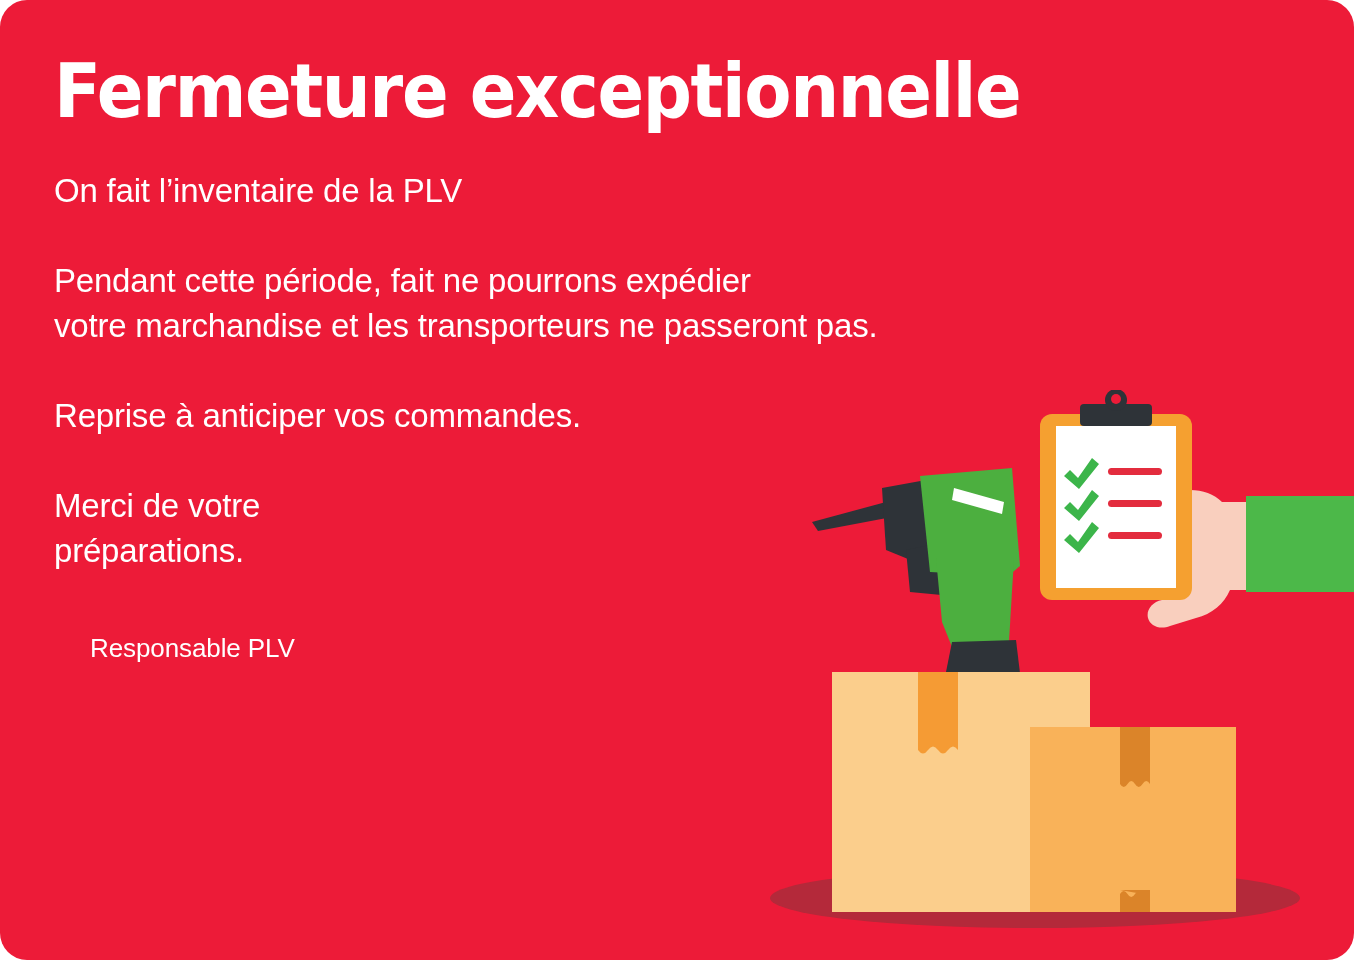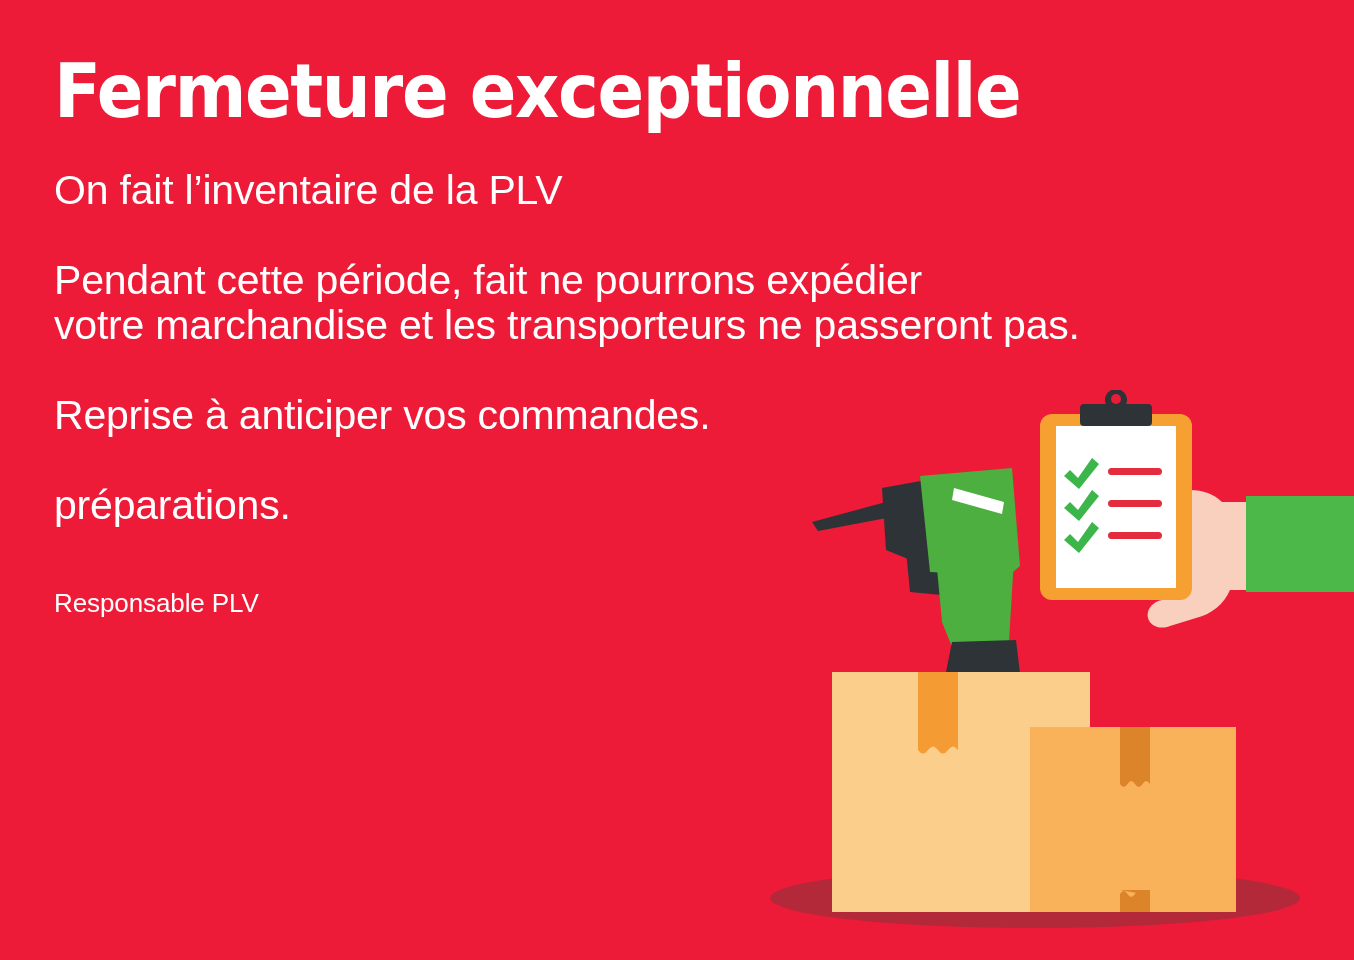--- a/index.html
+++ b/index.html
@@ -7,20 +7,21 @@
     padding: 0;
     background: #ffffff;
   }
   #poster {
     position: relative;
     width: 1354px;
     height: 960px;
     background: #ED1B38;
     overflow: hidden;
     font-family: "Liberation Sans", "DejaVu Sans", sans-serif;
+    border-radius: 27px;
   }
 
   
   .text-col {
     position: absolute;
     left: 54px;
     top: 0;
     width: 1120px;
     z-index: 5;
   }
@@ -37,35 +38,36 @@
     transform: scaleX(0.93);
     transform-origin: left top;
     white-space: nowrap;
   }
 
   .body-block {
     margin-top: 40px;
   }
   .para {
     color: #FFFFFF;
-    font-size: 41px;
+    font-size: 33px;
     line-height: 45px;
     font-weight: 400;
     margin: 0 0 45px 0;
     letter-spacing: -0.2px;
     white-space: nowrap;
   }
   .para .line { display: block; }
 
   .signature {
     margin-top: 57px;
     color: #FFFFFF;
     font-size: 26px;
     line-height: 37px;
     letter-spacing: -0.1px;
+    margin-left: 36px;
   }
   .signature .line { display: block; }
 
   
   .illustration {
     position: absolute;
     left: 730px;
     top: 390px;
     width: 624px;
     height: 570px;
@@ -92,20 +94,21 @@
         <span class="line">Pendant cette période, fait ne pourrons expédier</span>
         <span class="line">votre marchandise et les transporteurs ne passeront pas.</span>
       </p>
 
 
       <p class="para">
         <span class="line">Reprise à anticiper vos commandes.</span>
       </p>
 
       <p class="para">
+        <span class="line">Merci de votre</span>
         <span class="line">préparations.</span>
       </p>
 
       <div class="signature">
         <span class="line">Responsable PLV</span>
       </div>
 
     </div>
   </div>
 

